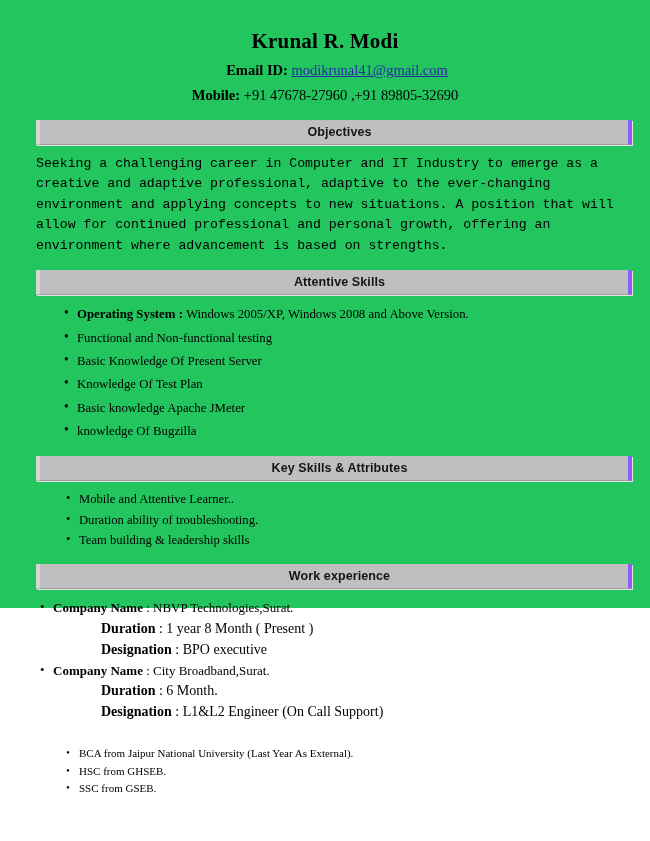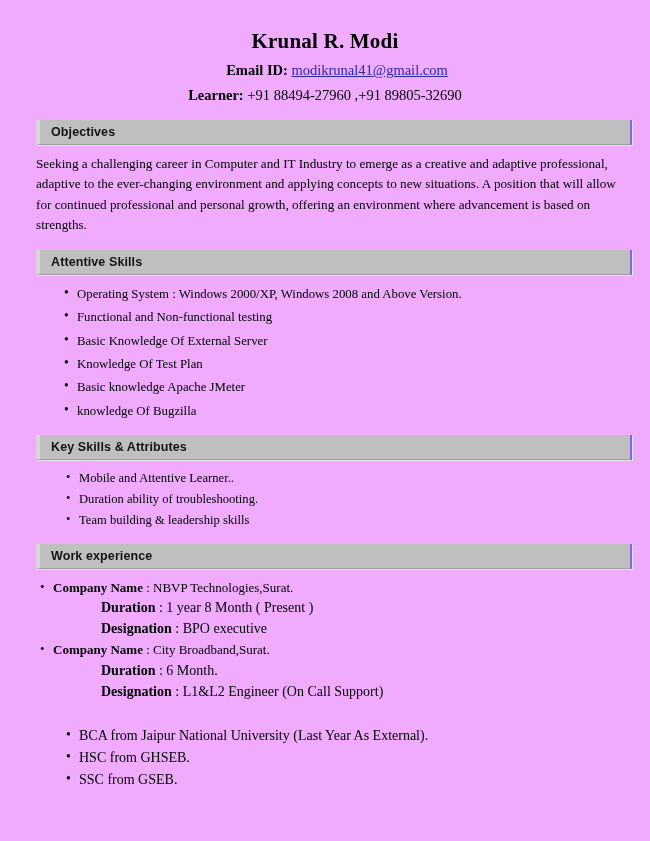--- a/index.html
+++ b/index.html
@@ -11,22 +11,22 @@
     width: 650px;
     height: 841px;
     font-family: "Liberation Serif", "DejaVu Serif", serif;
     color: #000000;
     position: relative;
     overflow: hidden;
   }
 
   .page {
     width: 650px;
-    height: 841px;
-    background: #f0abfc;
+    height: 608px;
+    background: #22c55e;
     position: relative;
     box-sizing: border-box;
   }
 
   
   .doc-header {
     padding-top: 30px;
     text-align: center;
   }
   .cand-name {
@@ -59,45 +59,47 @@
   
   .section {
     margin-top: 14px;
   }
   .section-bar {
     margin-left: 36px;
     margin-right: 18px;
     height: 25px;
     background: #bfbfbf;
     border-left: 4px solid #d6d6d6;
-    border-right: 2px solid #8b5cf6;
+    border-right: 4px solid #8b5cf6;
     border-bottom: 1px solid #9f9f9f;
     box-sizing: border-box;
     display: flex;
     align-items: center;
     box-shadow: 1px 1px 0 #e3e3e3;
+    justify-content: center;
   }
   .section-title {
     font-family: "Liberation Sans", "DejaVu Sans", sans-serif;
     font-size: 12.5px;
     font-weight: bold;
     color: #141414;
     padding-left: 11px;
     letter-spacing: 0.1px;
   }
 
   
   .section-body {
     padding: 9px 28px 0 36px;
   }
   .objective-text {
     font-size: 13.2px;
     line-height: 1.55;
     margin: 0;
     text-align: left;
+    font-family: Liberation Mono, monospace;
   }
 
   ul.bullets {
     list-style: none;
     margin: 0;
     padding: 0;
   }
   ul.bullets li {
     position: relative;
     line-height: 1.5;
@@ -113,21 +115,21 @@
   .tech-list {
     padding-left: 28px !important;
     padding-top: 4px;
   }
   .tech-list li {
     padding-left: 13px;
     font-size: 13.6px;
     margin-bottom: 3px;
   }
   .tech-list li .lead {
-    font-weight: normal;
+    font-weight: bold;
     font-size: 12.8px;
   }
   .tech-list li .rest {
     font-size: 12.8px;
   }
 
   
   .key-list {
     padding-left: 30px !important;
     padding-top: 4px;
@@ -157,68 +159,68 @@
     line-height: 1.5;
   }
 
   
   .acad-list {
     padding-left: 30px !important;
     padding-top: 4px;
   }
   .acad-list li {
     padding-left: 13px;
-    font-size: 14px;
+    font-size: 11px;
     margin-bottom: 1px;
   }
 </style>
 </head>
 <body>
 
 <div class="page">
 
   <div class="doc-header">
     <h1 class="cand-name">Krunal R. Modi</h1>
 
     <p class="contact-line">
       <span class="contact-label">Email ID:</span>
       <span> </span>
       <a class="email-link" href="#">modikrunal41@gmail.com</a>
     </p>
 
     <p class="mobile-line">
-      <span class="contact-label">Learner:</span>
+      <span class="contact-label">Mobile:</span>
       <span> </span>
-      <span>+91 88494-27960 ,+91 89805-32690</span>
+      <span>+91 47678-27960 ,+91 89805-32690</span>
     </p>
   </div>
 
   <div class="section">
     <div class="section-bar">
       <span class="section-title">Objectives</span>
     </div>
     <div class="section-body">
       <p class="objective-text">Seeking a challenging career in Computer and IT Industry to emerge as a creative and adaptive professional, adaptive to the ever-changing environment and applying concepts to new situations. A position that will allow for continued professional and personal growth, offering an environment where advancement is based on strengths.</p>
     </div>
   </div>
 
   <div class="section">
     <div class="section-bar">
       <span class="section-title">Attentive Skills</span>
     </div>
     <div class="section-body">
       <ul class="bullets tech-list">
         <li>
-          <span class="lead">Operating System :</span><span class="rest"> Windows 2000/XP, Windows 2008 and Above Version.</span>
+          <span class="lead">Operating System :</span><span class="rest"> Windows 2005/XP, Windows 2008 and Above Version.</span>
         </li>
         <li>
           <span class="rest">Functional and Non-functional testing</span>
         </li>
         <li>
-          <span class="rest">Basic Knowledge Of External Server</span>
+          <span class="rest">Basic Knowledge Of Present Server</span>
         </li>
         <li>
           <span class="rest">Knowledge Of Test Plan</span>
         </li>
         <li>
           <span class="rest">Basic knowledge Apache JMeter</span>
         </li>
         <li>
           <span class="rest">knowledge Of Bugzilla</span>
         </li>

